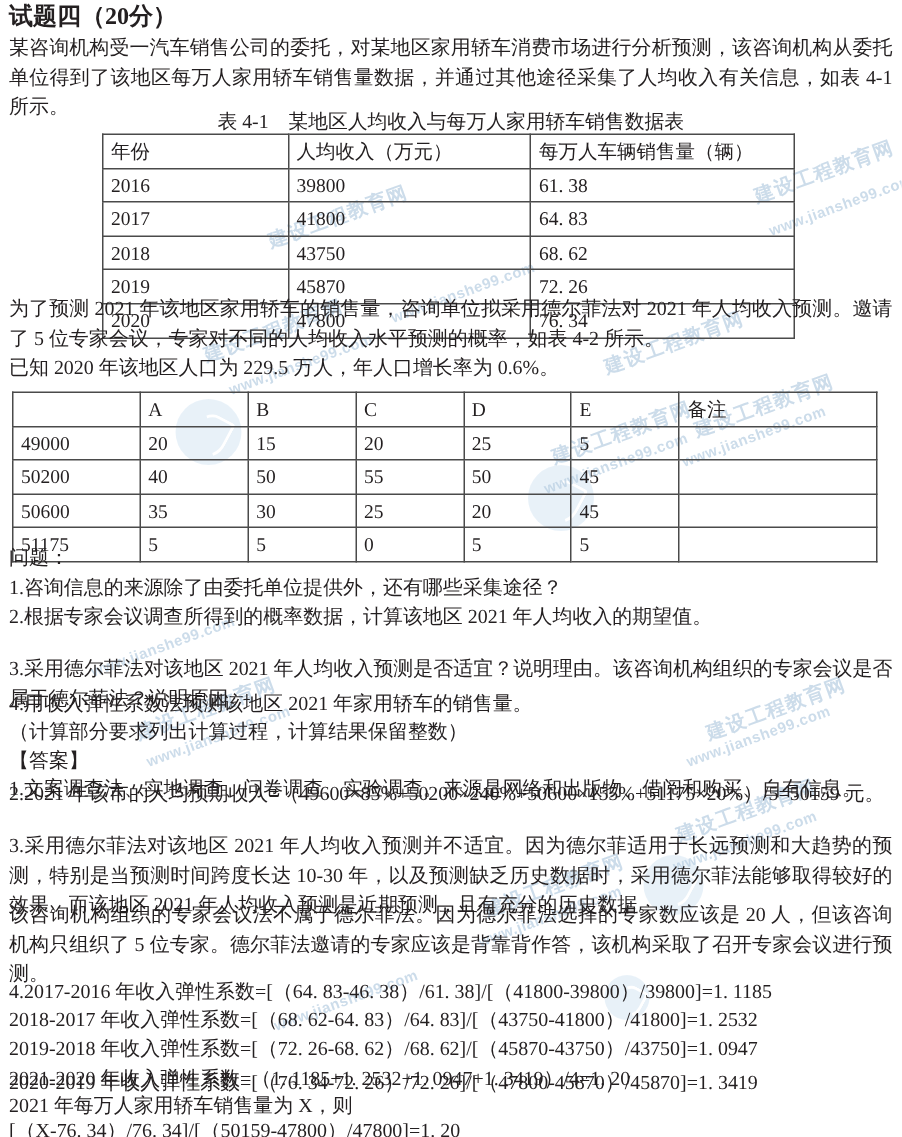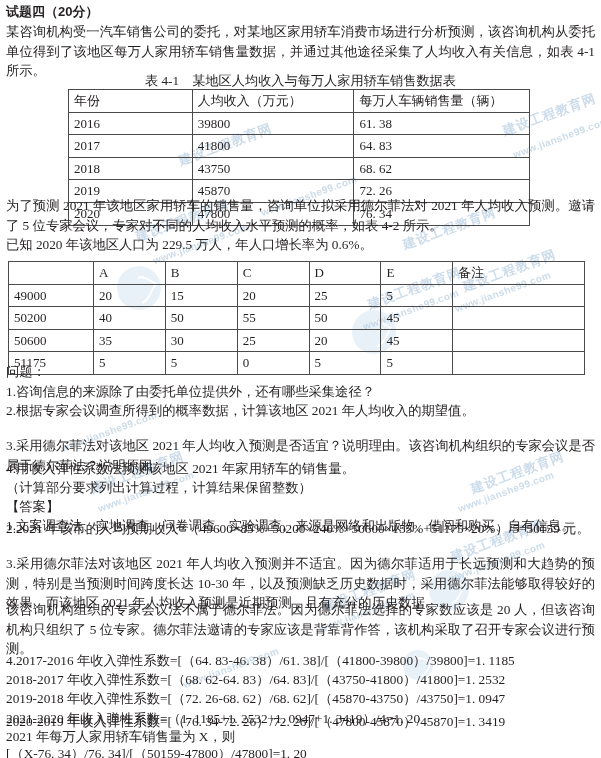--- a/index.html
+++ b/index.html
@@ -68,22 +68,22 @@
     left: 6px;
   }
   .para {
     position: absolute;
     left: 6px;
     width: 589px;
     text-align: justify;
   }
   .title {
     font-weight: 700;
-    font-size: 13px;
-    font-family: Liberation Sans, sans-serif;
+    font-size: 16px;
+    font-family: Liberation Serif, serif;
     text-align: right;
   }
   .tbl-caption {
     position: absolute;
     width: 601px;
     left: 0;
     text-align: center;
     font-size: 13.2px;
   }
 

